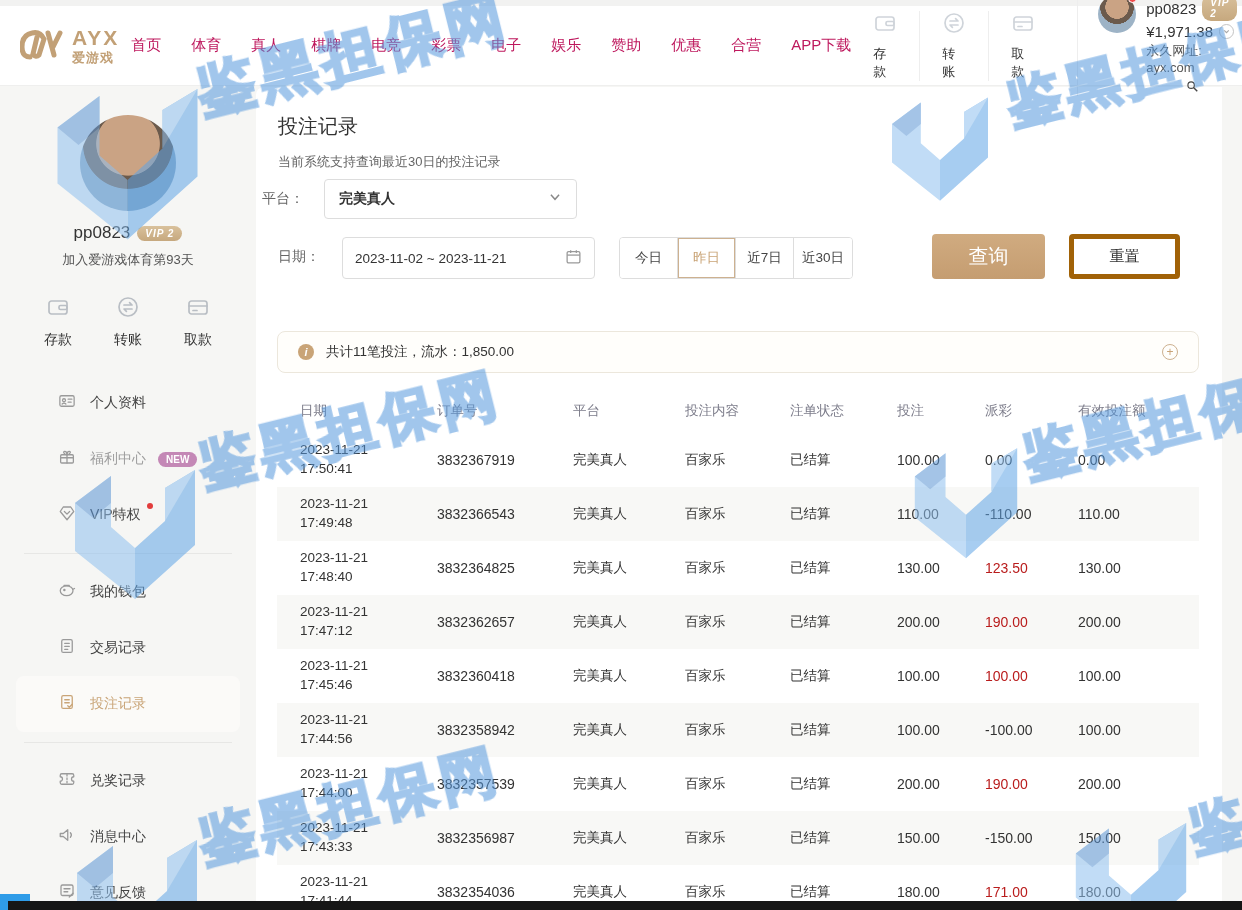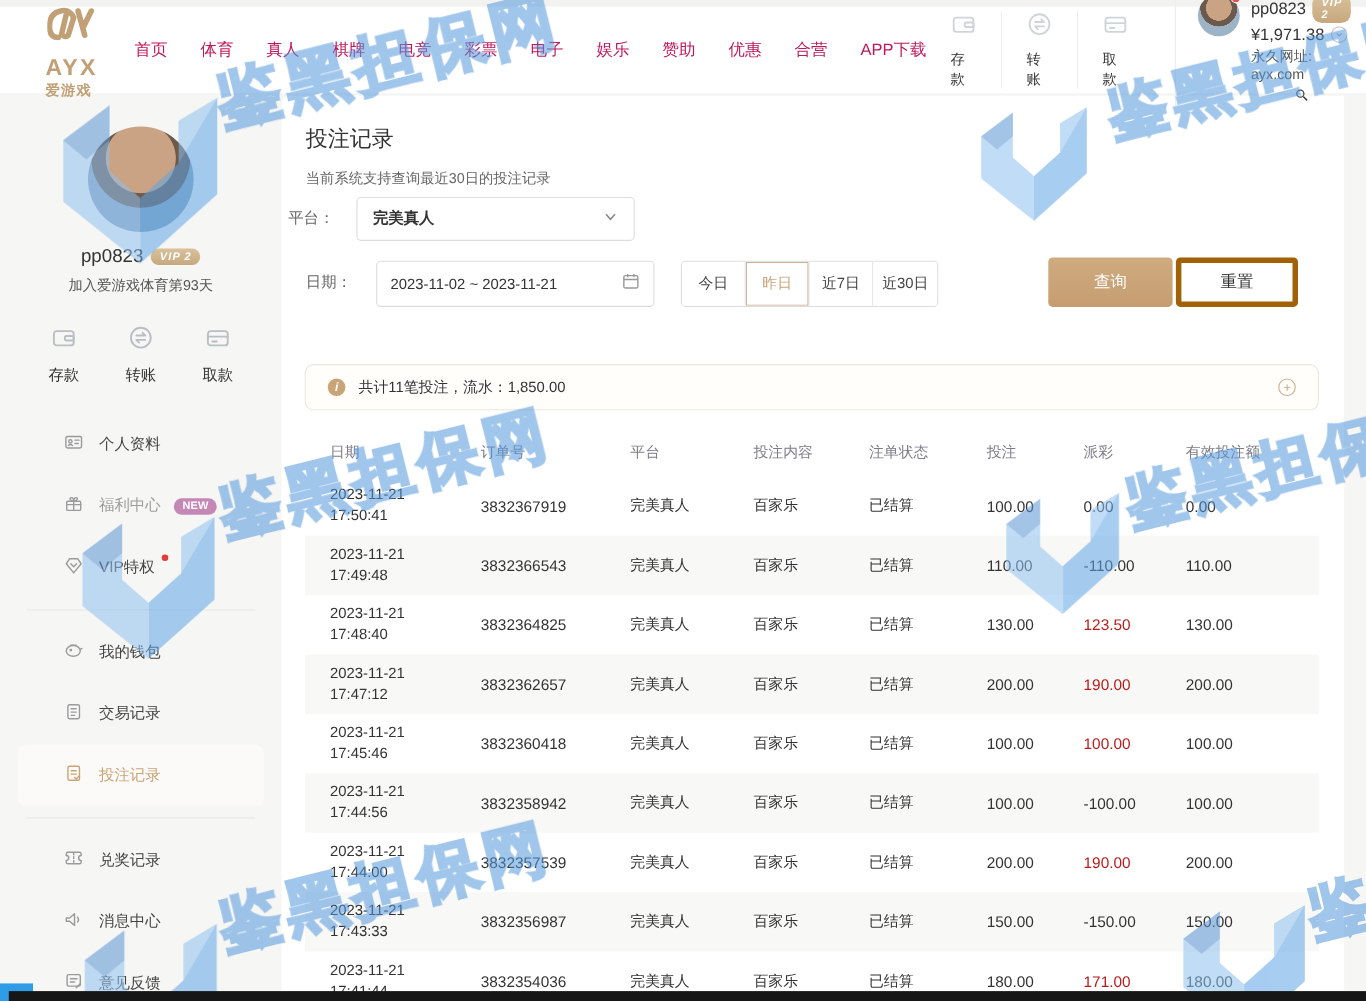--- a/index.html
+++ b/index.html
@@ -8,21 +8,21 @@
     font-family:"Liberation Sans","DejaVu Sans",sans-serif;
     background:#f6f6f4; color:#333; position:relative;
   }
 
   
   .header {
     position:absolute; top:0; left:0; width:1242px; height:86px;
     background:#fff; border-top:6px solid #f2f2f1; border-bottom:1px solid #efefee;
     display:flex; align-items:center; z-index:5;
   }
-  .brand { display:flex; align-items:center; gap:8px; margin-left:20px; width:150px;flex-direction:column; }
+  .brand { display:flex; align-items:center; gap:8px; margin-left:20px; width:150px; }
   .brand-mark { color:#c2a076; }
   .brand-txt { color:#c2a076; line-height:1; }
   .brand-abbr { font-size:21px; font-weight:bold; letter-spacing:2px; }
   .brand-name { font-size:13px; font-weight:bold; margin-top:3px; letter-spacing:1px; }
   .nav { display:flex; align-items:center; gap:30px; margin-left:12px; }
   .nav-item { font-size:15px; color:#be185d; cursor:pointer; white-space:nowrap; }
   .hdr-right { margin-left:auto; display:flex; align-items:center; margin-right:14px; }
   .hdr-actions { display:flex; align-items:center; }
   .hdr-action { display:flex; flex-direction:column; align-items:center; gap:6px; padding:0 22px; cursor:pointer; }
   .hdr-action + .hdr-action { border-left:1px solid #eee; }
@@ -81,22 +81,22 @@
   .date-label { position:absolute; left:0; top:11px; }
   .date-box { position:absolute; left:64px; top:0; width:253px; height:42px; border:1px solid #ddd; border-radius:4px;
     background:#fff; display:flex; align-items:center; padding:0 12px; cursor:pointer; }
   .date-val { font-size:13.5px; color:#333; }
   .date-box .ic { margin-left:auto; color:#999; }
   .range-group { position:absolute; left:341px; top:0; display:flex; border:1px solid #ddd; border-radius:4px; overflow:hidden; background:#fff; }
   .range-btn { width:58px; height:40px; display:flex; align-items:center; justify-content:center;
     font-size:13.5px; color:#444; cursor:pointer; border-right:1px solid #ddd; background:#fff; }
   .range-btn:last-child { border-right:none; }
   .range-btn.active { color:#c9a477; box-shadow:inset 0 0 0 1px #cdb190; }
-  .btn-search { position:absolute; right:156px; top:-3px; width:113px; height:45px; border:none; border-radius:4px;
-    background:linear-gradient(180deg,#d0ab80,#c59d71); color:#fff; font-size:15px; cursor:pointer;
+  .btn-search { position:absolute; right:177px; top:-3px; width:113px; height:45px; border:none; border-radius:4px;
+    background:linear-gradient(180deg,#d0ab80,#c59d71); color:#fff; font-size:20px; cursor:pointer;
     font-family:inherit; }
   .btn-reset { position:absolute; right:42px; top:-3px; width:111px; height:45px; border:5px solid #a16207; border-radius:4px;
     background:#fff; color:#333; font-size:15px; cursor:pointer; font-family:inherit; }
 
   .summary-bar { position:absolute; top:244px; left:21px; width:922px; height:42px;
     border:1px solid #ece7dc; border-radius:8px; background:#fffefb;
     display:flex; align-items:center; padding:0 20px; }
   .info-ic { width:16px; height:16px; border-radius:50%; background:#c9a477; color:#fff;
     font-size:11px; font-weight:bold; display:flex; align-items:center; justify-content:center; font-style:italic; }
   .summary-txt { font-size:13.5px; color:#333; margin-left:12px; }

